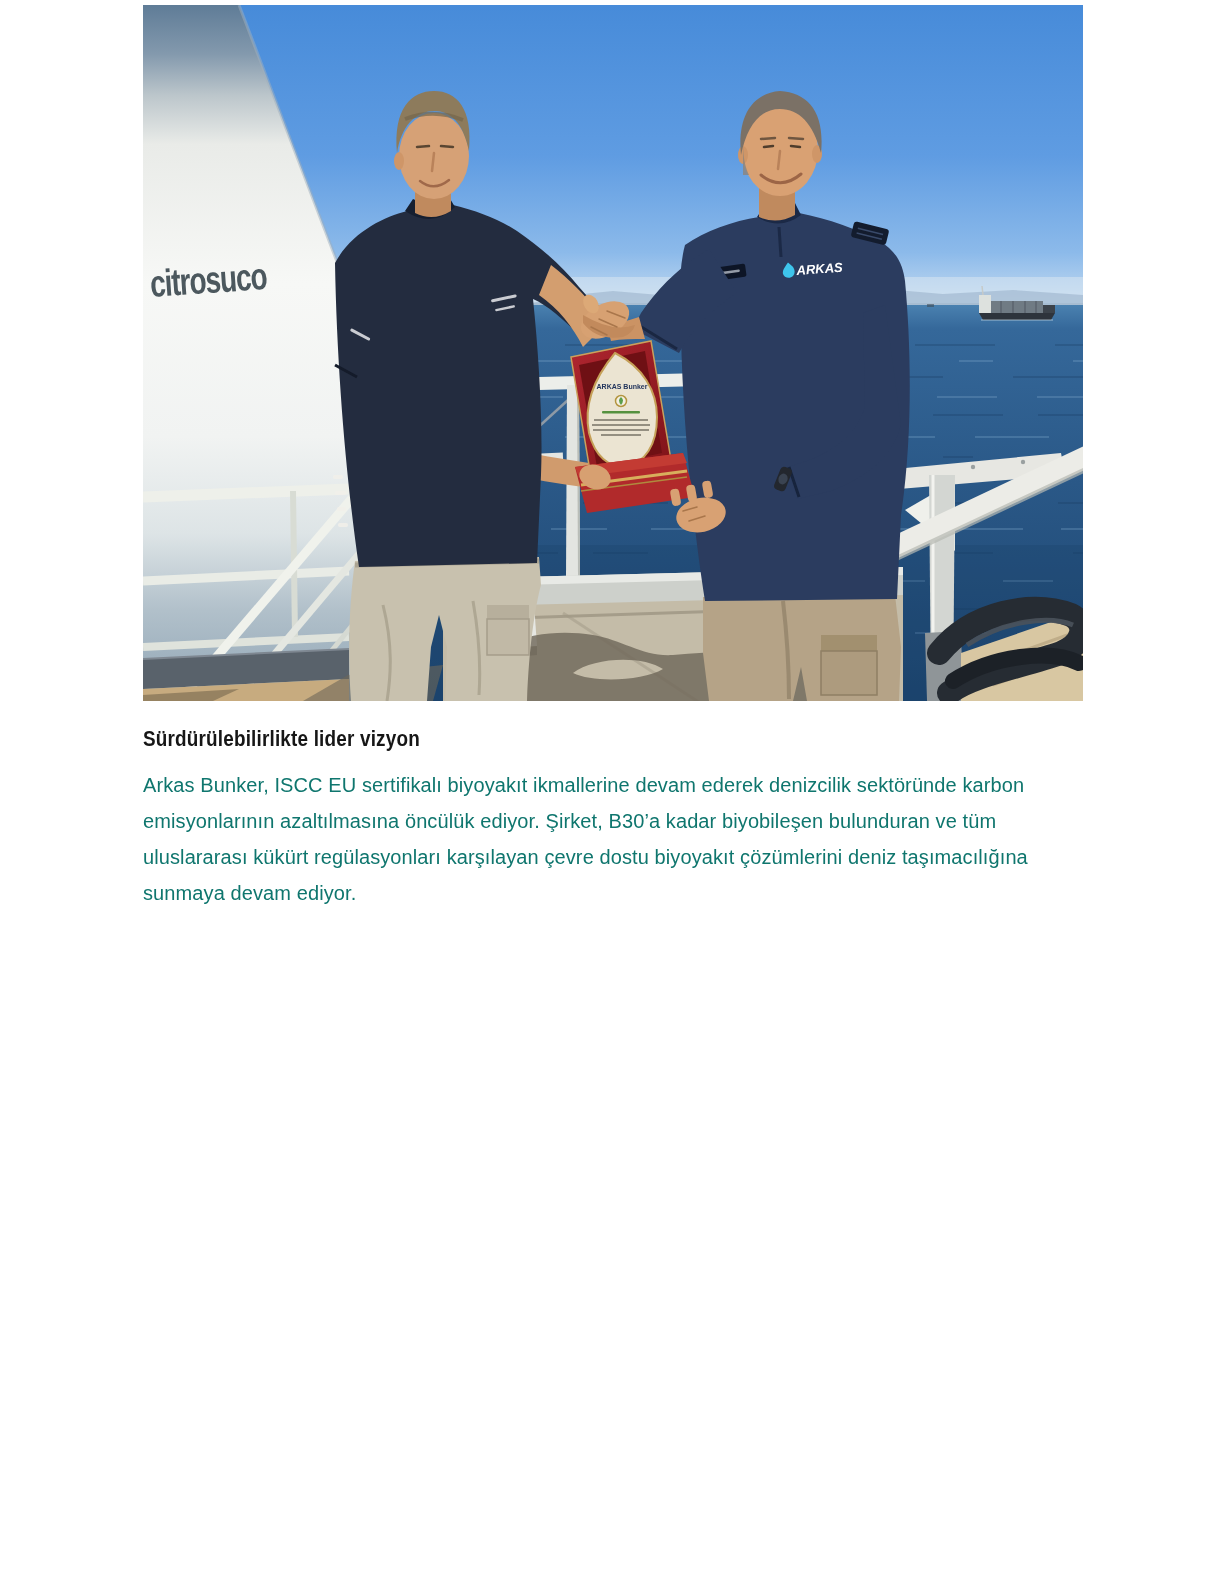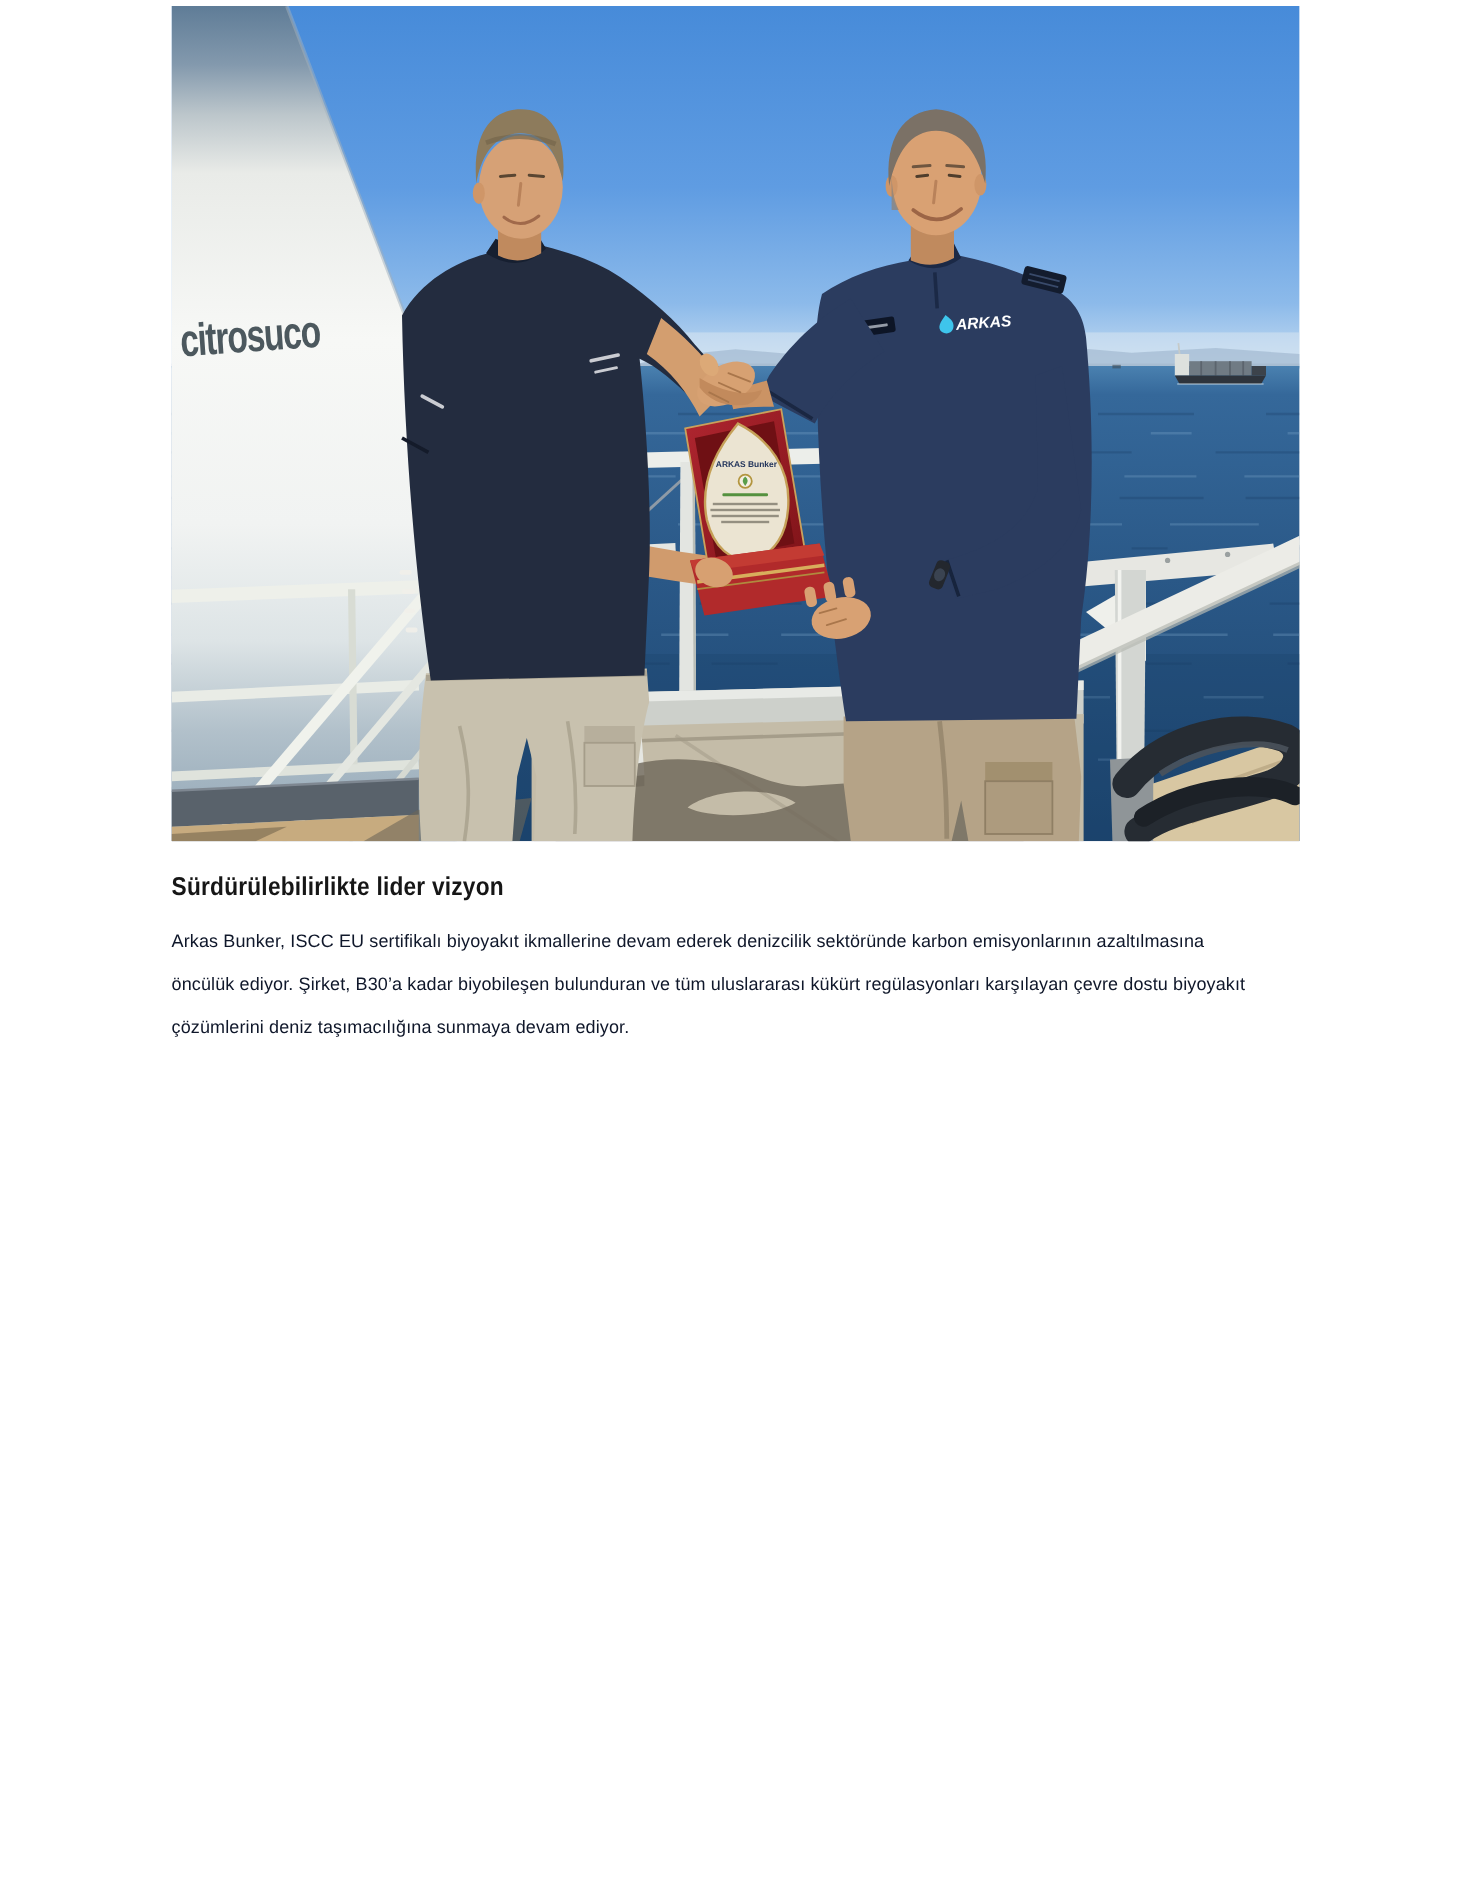--- a/index.html
+++ b/index.html
@@ -12,23 +12,23 @@
     font-weight:700;
     color:#161616;
     letter-spacing:.2px;
     transform:scaleX(.88);
     transform-origin:0 50%;
     white-space:nowrap;
   }
   p.body-text{
     margin:15px 0 0 0;
     width:915px;
-    font-size:15px;
+    font-size:20px;
     line-height:36px;
-    color:#0f172a;
+    color:#0f766e;
     letter-spacing:.1px;
   }
 </style>
 </head>
 <body>
 
 <div class="content">
 
   <figure class="photo">
     <svg viewBox="0 0 940 696" width="940" height="696" role="img">

